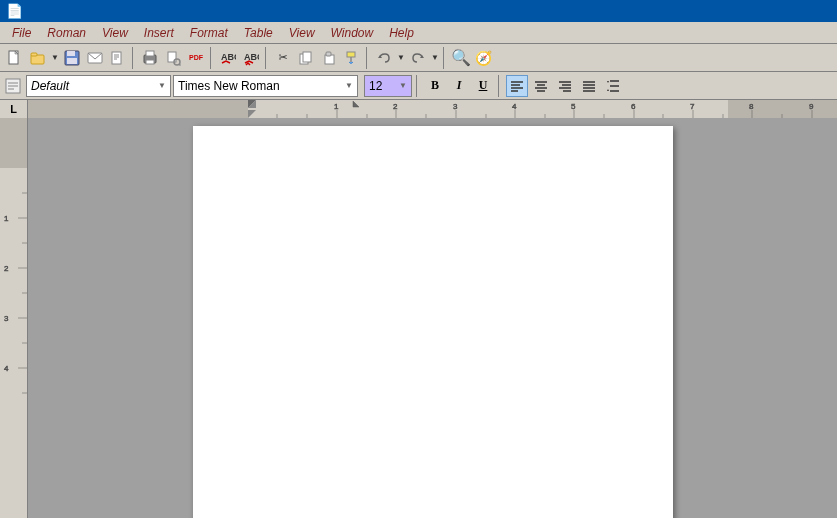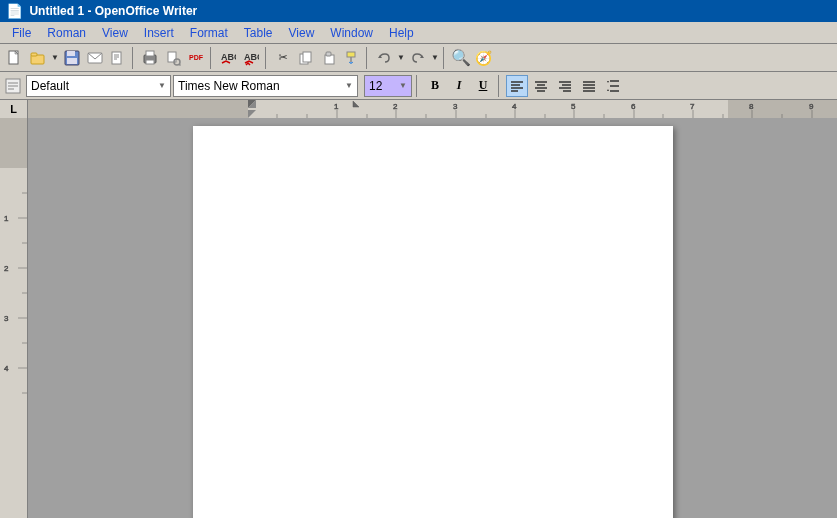--- a/index.html
+++ b/index.html
@@ -24,21 +24,22 @@
       height: 22px;
       display: flex;
       align-items: center;
       padding: 0 4px;
       border-bottom: 1px solid #808080;
       font-size: 12px;
     }
     #menu-bar .menu-item {
       padding: 2px 8px;
       cursor: pointer;
-      color: #1d4ed8;
+      color: #7f1d1d;
+      font-style: italic;
     }
 
     
     #toolbar1 {
       background: #d4d0c8;
       height: 28px;
       display: flex;
       align-items: center;
       padding: 0 4px;
       border-bottom: 1px solid #808080;
@@ -79,20 +80,21 @@
       height: 22px;
       width: 145px;
       background: white;
       border: 1px solid #808080;
       font-size: 12px;
       padding: 0 4px;
       display: flex;
       align-items: center;
       justify-content: space-between;
       cursor: pointer;
+      font-style: italic;
     }
     .font-dropdown {
       height: 22px;
       width: 185px;
       background: white;
       border: 1px solid #808080;
       font-size: 12px;
       padding: 0 4px;
       display: flex;
       align-items: center;
@@ -193,21 +195,20 @@
     }
 
     
     .ruler-svg { display: block; }
   </style>
 </head>
 <body>
 
 <div id="title-bar">
   <span class="title-icon">📄</span>
-  <span>Untitled 1 - OpenOffice Writer</span>
 </div>
 
 <div id="menu-bar">
   <span class="menu-item">File</span>
   <span class="menu-item">Roman</span>
   <span class="menu-item">View</span>
   <span class="menu-item">Insert</span>
   <span class="menu-item">Format</span>
   <span class="menu-item">Table</span>
   <span class="menu-item">View</span>

